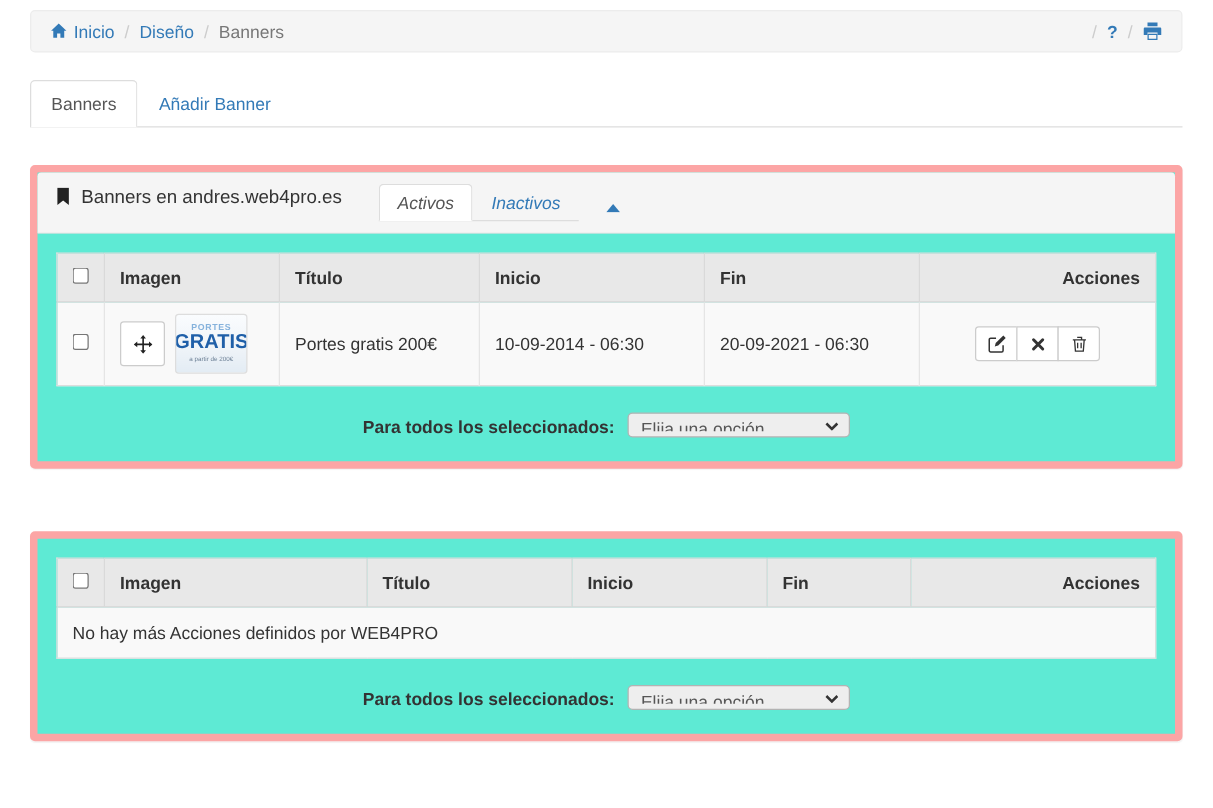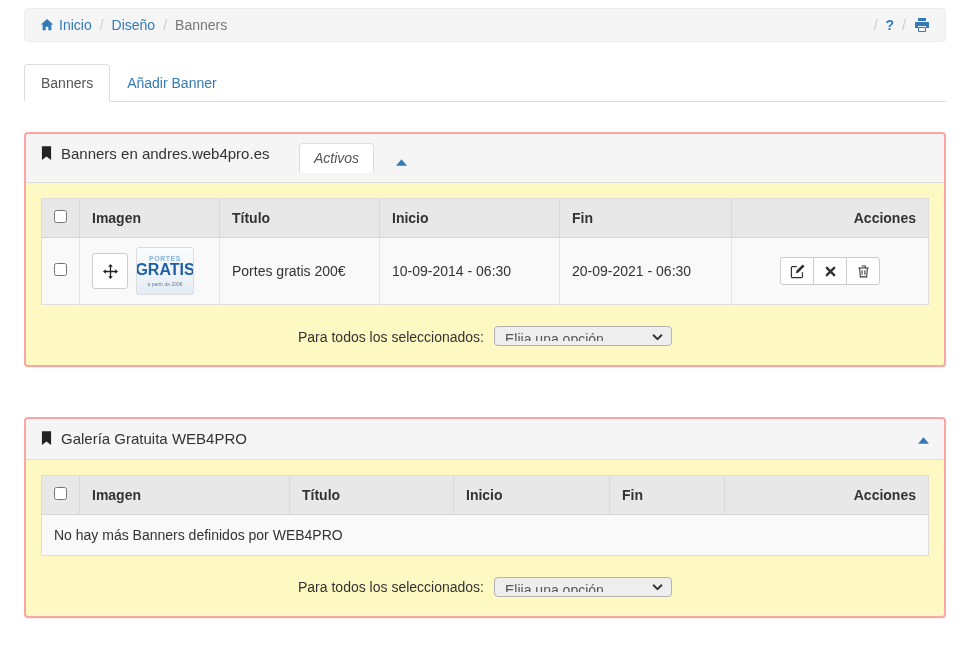--- a/index.html
+++ b/index.html
@@ -17,21 +17,21 @@
   .crumb-print { color:#337ab7; cursor:pointer; display:inline-flex; align-items:center; }
   .icon { display:inline-flex; align-items:center; justify-content:center; line-height:0; }
 
   
   .nav-tabs { margin-top:22px; border-bottom:1px solid #ddd; display:flex; padding-left:0; }
   .nav-tab { padding:10px 16px; margin-bottom:-1px; cursor:pointer; border:1px solid transparent; border-radius:4px 4px 0 0; }
   .nav-tab.active { background:#fff; border-color:#ddd; border-bottom-color:#fff; color:#555; cursor:default; }
   .nav-tab.inactive { color:#337ab7; }
 
   
-  .panel { border:2px solid #fca5a5; border-radius:4px; background:#fef9c3; box-shadow:0 1px 1px rgba(0,0,0,.05); margin-top:30px; }
+  .panel { border:6px solid #fca5a5; border-radius:4px; background:#5eead4; box-shadow:0 1px 1px rgba(0,0,0,.05); margin-top:30px; }
   .panel.second { margin-top:50px; }
   .panel-heading { background:#f5f5f5; border-bottom:1px solid #ddd; border-radius:3px 3px 0 0; padding:9px 15px; display:flex; align-items:flex-start; }
   .panel-heading.single { align-items:center; padding:9px 15px; }
   .panel-title { font-size:15px; color:#333; display:flex; gap:9px; align-items:flex-start; width:248px; line-height:1.45; }
   .panel-title .icon { margin-top:3px; color:#222; }
   .panel-title.grow { width:auto; flex:1; }
   .subtabs { display:flex; border-bottom:1px solid #ddd; margin-left:10px; margin-top:0;font-style:italic; }
   .subtab { padding:6px 14px; margin-bottom:-1px; cursor:pointer; border:1px solid transparent; border-radius:4px 4px 0 0; }
   .subtab.active { background:#fff; border-color:#ddd; border-bottom-color:#fff; color:#555; }
   .subtab.inactive { color:#337ab7; }
@@ -59,21 +59,21 @@
   .thumb-l2 { font-size:16px; font-weight:bold; color:#1f5fa8; line-height:1; }
   .thumb-l3 { font-size:5px; color:#6b7f95; margin-top:3px; white-space:nowrap; }
 
   .btn-group { display:inline-flex; }
   .action-btn { width:34px; height:28px; background:#fff; border:1px solid #ccc; margin-left:-1px; display:inline-flex; align-items:center; justify-content:center; color:#333; cursor:pointer; padding:0; }
   .action-btn:first-child { border-radius:3px 0 0 3px; margin-left:0; }
   .action-btn:last-child { border-radius:0 3px 3px 0; }
 
   
   .bulk-row { display:flex; align-items:center; justify-content:center; gap:10px; margin-top:21px; }
-  .bulk-label { font-weight:normal; color:#333; }
+  .bulk-label { font-weight:bold; color:#333; }
   .select-wrap { position:relative; display:inline-block; }
   .select-wrap select { appearance:none; -webkit-appearance:none; -moz-appearance:none; width:178px; height:20px; background:#eee; border:1px solid #b3b3b3; border-radius:4px; color:#555; font-size:14px; font-family:inherit; padding:4px 30px 4px 10px; cursor:pointer; }
   .select-chevron { position:absolute; right:9px; top:50%; transform:translateY(-50%); pointer-events:none; color:#333; line-height:0; }
 
   input[type=checkbox] { width:13px; height:13px; margin:0; cursor:pointer; }
 </style>
 </head>
 <body>
 
 <div class="page">
@@ -118,20 +118,21 @@
       <div class="panel-title">
         <span class="icon">
             <svg width="11" height="15" viewBox="0 0 12 16">
               <path fill="currentColor" d="M1 0h10v15L6 11.2 1 15z"></path>
             </svg>
           </span>
         <span>Banners en andres.web4pro.es</span>
       </div>
       <div class="subtabs">
         <div class="subtab active">Activos</div>
+        <div class="subtab inactive">Inactivos</div>
       </div>
       <span class="collapse-caret">
         <span class="icon">
             <svg width="11" height="7" viewBox="0 0 10 6">
               <path fill="currentColor" d="M5 0 10 6H0z"></path>
             </svg>
           </span>
       </span>
     </div>
     <div class="panel-body">
@@ -207,52 +208,35 @@
               <svg width="11" height="7" viewBox="0 0 10 6">
                 <path fill="none" stroke="currentColor" stroke-width="1.8" d="M1 1l4 4 4-4"></path>
               </svg>
             </span>
         </span>
       </div>
     </div>
   </div>
 
   <div class="panel second">
-    <div class="panel-heading single">
-      <div class="panel-title grow">
-        <span class="icon">
-            <svg width="11" height="15" viewBox="0 0 12 16">
-              <path fill="currentColor" d="M1 0h10v15L6 11.2 1 15z"></path>
-            </svg>
-          </span>
-        <span>Galería Gratuita WEB4PRO</span>
-      </div>
-      <span class="collapse-caret right">
-        <span class="icon">
-            <svg width="11" height="7" viewBox="0 0 10 6">
-              <path fill="currentColor" d="M5 0 10 6H0z"></path>
-            </svg>
-          </span>
-      </span>
-    </div>
     <div class="panel-body">
       <table class="grid">
         <thead>
           <tr>
             <th class="col-check"><input type="checkbox" style=""></th>
             <th class="t2-imagen">Imagen</th>
             <th class="t2-titulo">Título</th>
             <th class="t2-inicio">Inicio</th>
             <th class="t2-fin">Fin</th>
             <th class="center">Acciones</th>
           </tr>
         </thead>
         <tbody>
           <tr>
-            <td class="empty-cell" colspan="6">No hay más Banners definidos por WEB4PRO</td>
+            <td class="empty-cell" colspan="6">No hay más Acciones definidos por WEB4PRO</td>
           </tr>
         </tbody>
       </table>
       <div class="bulk-row">
         <span class="bulk-label">Para todos los seleccionados:</span>
         <span class="select-wrap">
           <select>
             <option>Elija una opción</option>
           </select>
           <span class="select-chevron icon">

